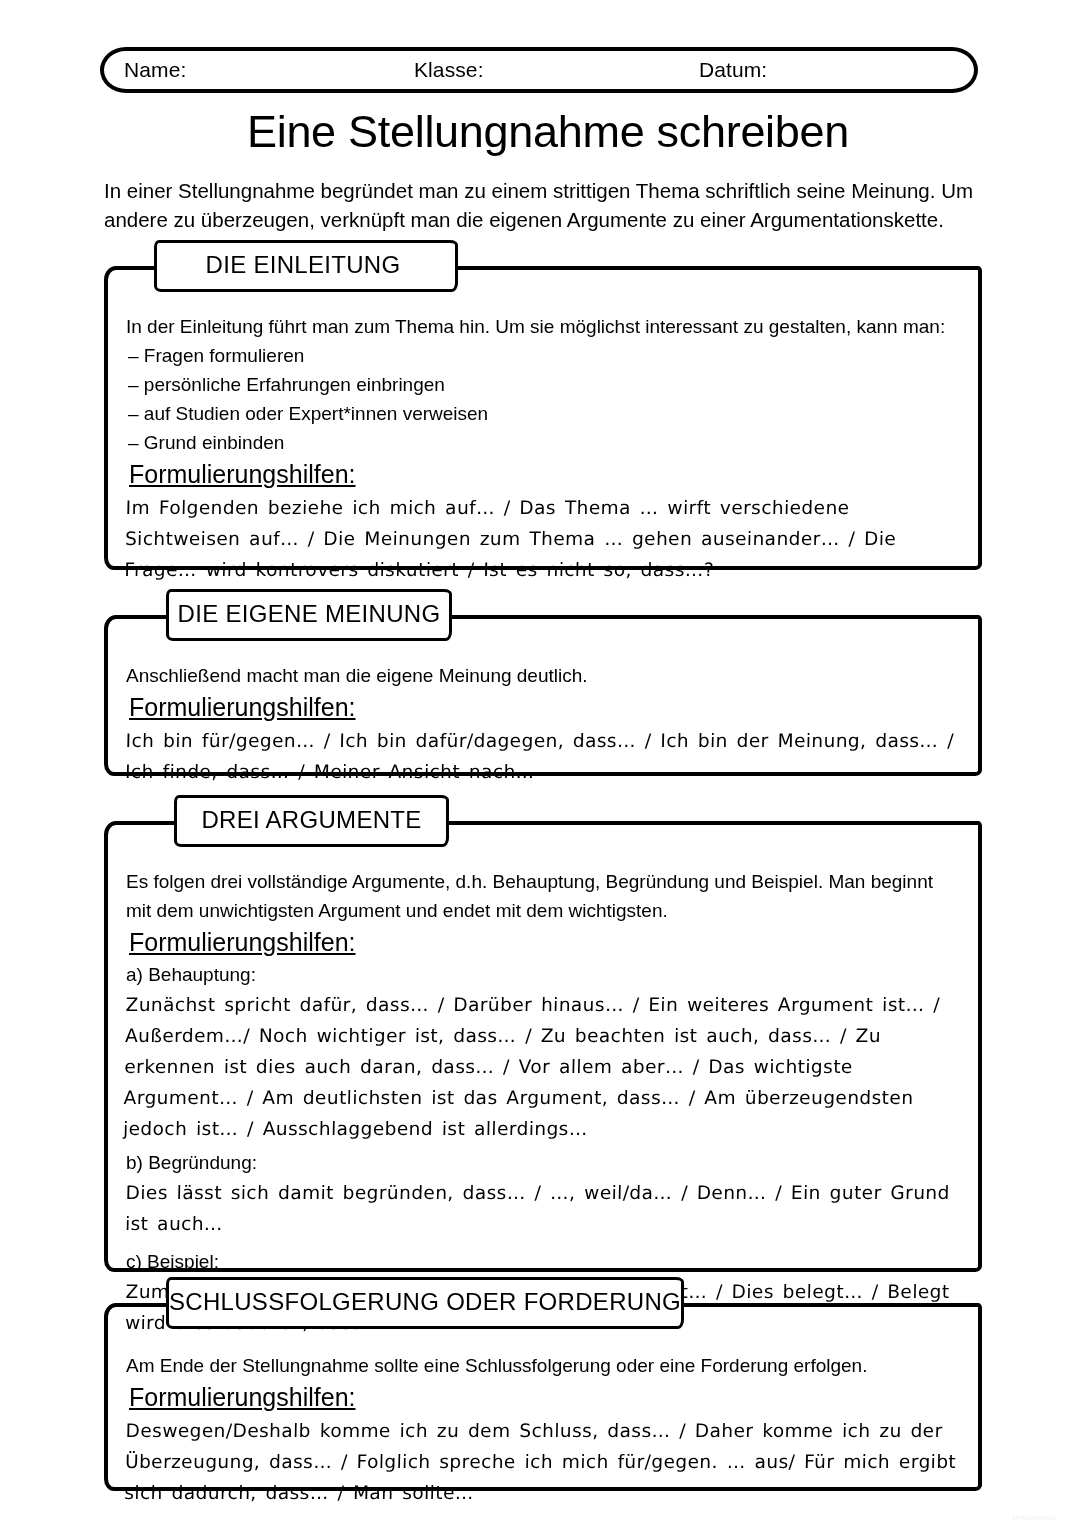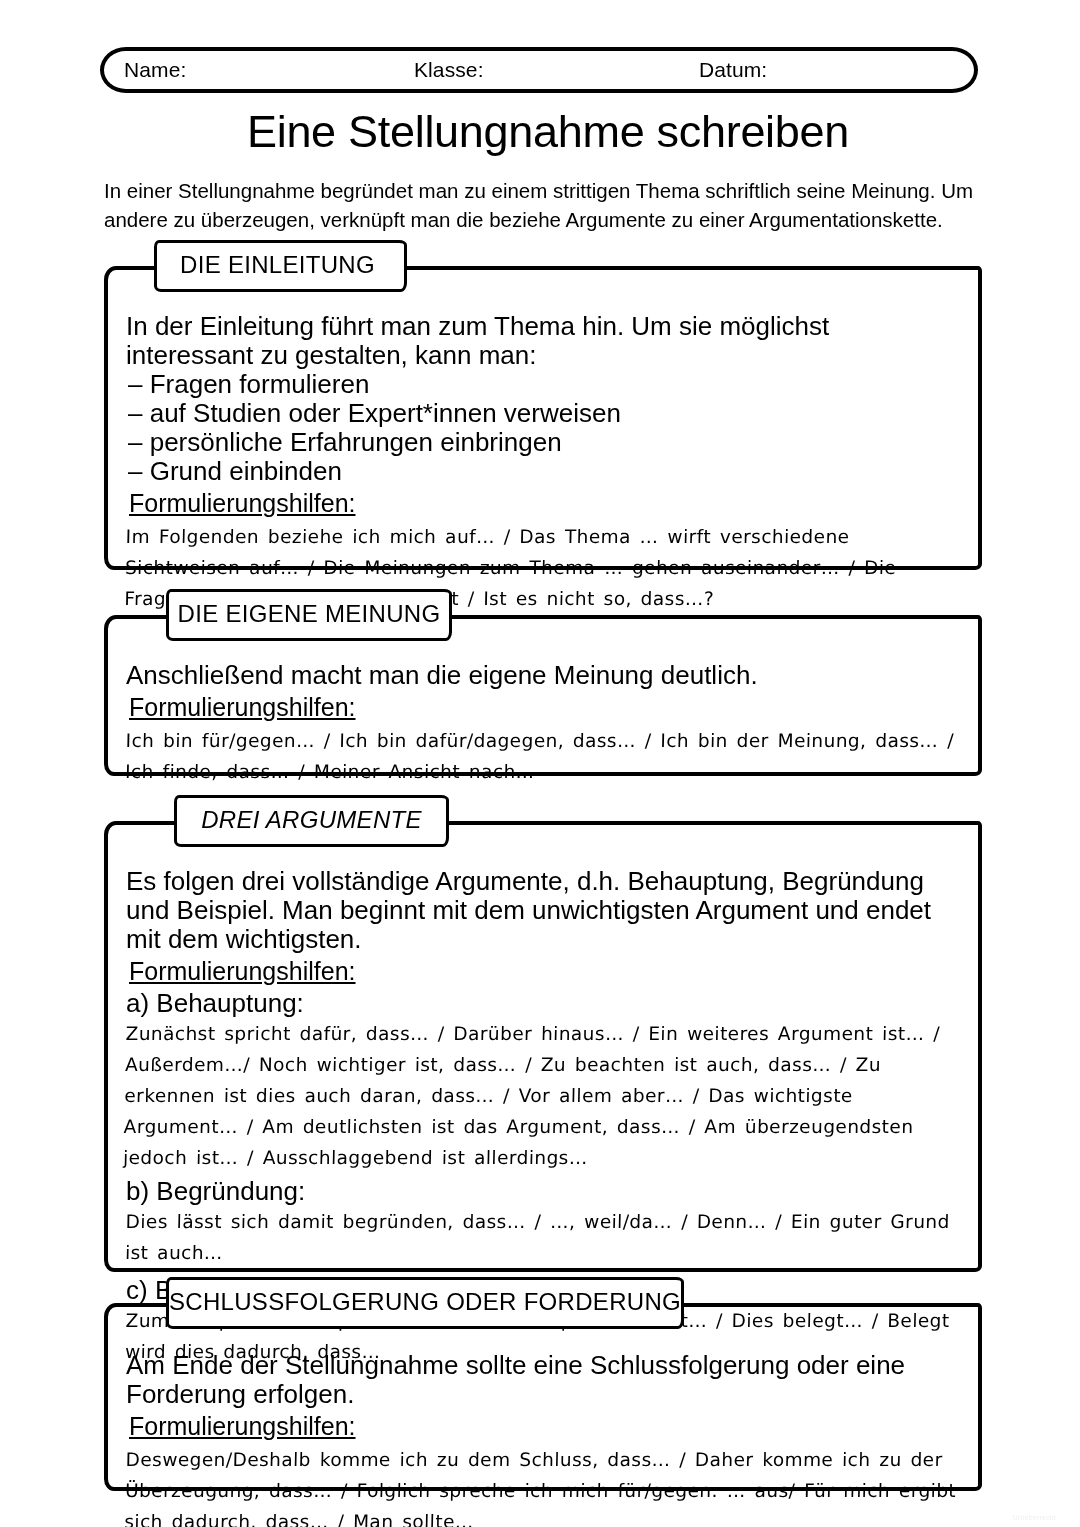--- a/index.html
+++ b/index.html
@@ -121,21 +121,21 @@
     top: -1px;
   }
   .section-body {
     position: relative;
     z-index: 2;
     padding: 0 22px 10px 22px;
   }
 
   
   .p-line {
-    font-size: 26px;
+    font-size: 19px;
     line-height: 29px;
     margin: 0;
   }
   .p-line.bullet {
     padding-left: 2px;
   }
   .p-line.sub {
     margin-top: 2px;
   }
   .helper-label {
@@ -179,53 +179,53 @@
     <div class="namebar"></div>
     <div class="namebar-inner">
       <span class="field-label field-name">Name:</span>
       <span class="field-label field-klasse">Klasse:</span>
       <span class="field-label field-datum">Datum:</span>
     </div>
   </div>
 
   <div class="main-title">Eine Stellungnahme schreiben</div>
 
-  <div class="intro">In einer Stellungnahme begründet man zu einem strittigen Thema schriftlich seine Meinung. Um andere zu überzeugen, verknüpft man die beziehe Argumente zu einer Argumentationskette.</div>
+  <div class="intro">In einer Stellungnahme begründet man zu einem strittigen Thema schriftlich seine Meinung. Um andere zu überzeugen, verknüpft man die eigenen Argumente zu einer Argumentationskette.</div>
 
   <div class="section" style="top:240px;height:330px;">
     <div class="section-box"></div>
-    <div class="section-tab" style="left:50px;width:253px;padding-left:16px;">
+    <div class="section-tab" style="left:50px;width:304px;padding-left:16px;">
       <span>DIE EINLEITUNG</span>
     </div>
     <div class="section-body" style="padding-top:72px;">
       <p class="p-line">In der Einleitung führt man zum Thema hin. Um sie möglichst interessant zu gestalten, kann man:</p>
       <p class="p-line bullet">– Fragen formulieren</p>
+      <p class="p-line bullet">– persönliche Erfahrungen einbringen</p>
       <p class="p-line bullet">– auf Studien oder Expert*innen verweisen</p>
-      <p class="p-line bullet">– persönliche Erfahrungen einbringen</p>
       <p class="p-line bullet">– Grund einbinden</p>
       <p class="helper-label" style="margin-top:3px;">Formulierungshilfen:</p>
       <p class="hand" style="margin-top:2px;">Im Folgenden beziehe ich mich auf… / Das Thema … wirft verschiedene Sichtweisen auf… / Die Meinungen zum Thema … gehen auseinander… / Die Frage… wird kontrovers diskutiert / Ist es nicht so, dass…?</p>
     </div>
   </div>
 
   <div class="section" style="top:589px;height:187px;">
     <div class="section-box"></div>
     <div class="section-tab" style="left:62px;width:286px;">
       <span>DIE EIGENE MEINUNG</span>
     </div>
     <div class="section-body" style="padding-top:72px;">
       <p class="p-line">Anschließend macht man die eigene Meinung deutlich.</p>
       <p class="helper-label" style="margin-top:3px;">Formulierungshilfen:</p>
       <p class="hand" style="margin-top:2px;">Ich bin für/gegen… / Ich bin dafür/dagegen, dass… / Ich bin der Meinung, dass… / Ich finde, dass… / Meiner Ansicht nach…</p>
     </div>
   </div>
 
   <div class="section" style="top:795px;height:477px;">
     <div class="section-box"></div>
-    <div class="section-tab" style="left:70px;width:275px;font-style:italic;">
+    <div class="section-tab" style="left:70px;width:275px;">
       <span>DREI ARGUMENTE</span>
     </div>
     <div class="section-body" style="padding-top:72px;">
       <p class="p-line">Es folgen drei vollständige Argumente, d.h. Behauptung, Begründung und Beispiel. Man beginnt mit dem unwichtigsten Argument und endet mit dem wichtigsten.</p>
       <p class="helper-label" style="margin-top:3px;">Formulierungshilfen:</p>
       <p class="p-line sub">a) Behauptung:</p>
       <p class="hand">Zunächst spricht dafür, dass… / Darüber hinaus… / Ein weiteres Argument ist… / Außerdem…/ Noch wichtiger ist, dass… / Zu beachten ist auch, dass… / Zu erkennen ist dies auch daran, dass… / Vor allem aber… / Das wichtigste Argument… / Am deutlichsten ist das Argument, dass… / Am überzeugendsten jedoch ist… / Ausschlaggebend ist allerdings…</p>
       <p class="p-line sub" style="margin-top:4px;">b) Begründung:</p>
       <p class="hand">Dies lässt sich damit begründen, dass… / …, weil/da… / Denn… / Ein guter Grund ist auch…</p>
       <p class="p-line sub" style="margin-top:8px;">c) Beispiel:</p>

